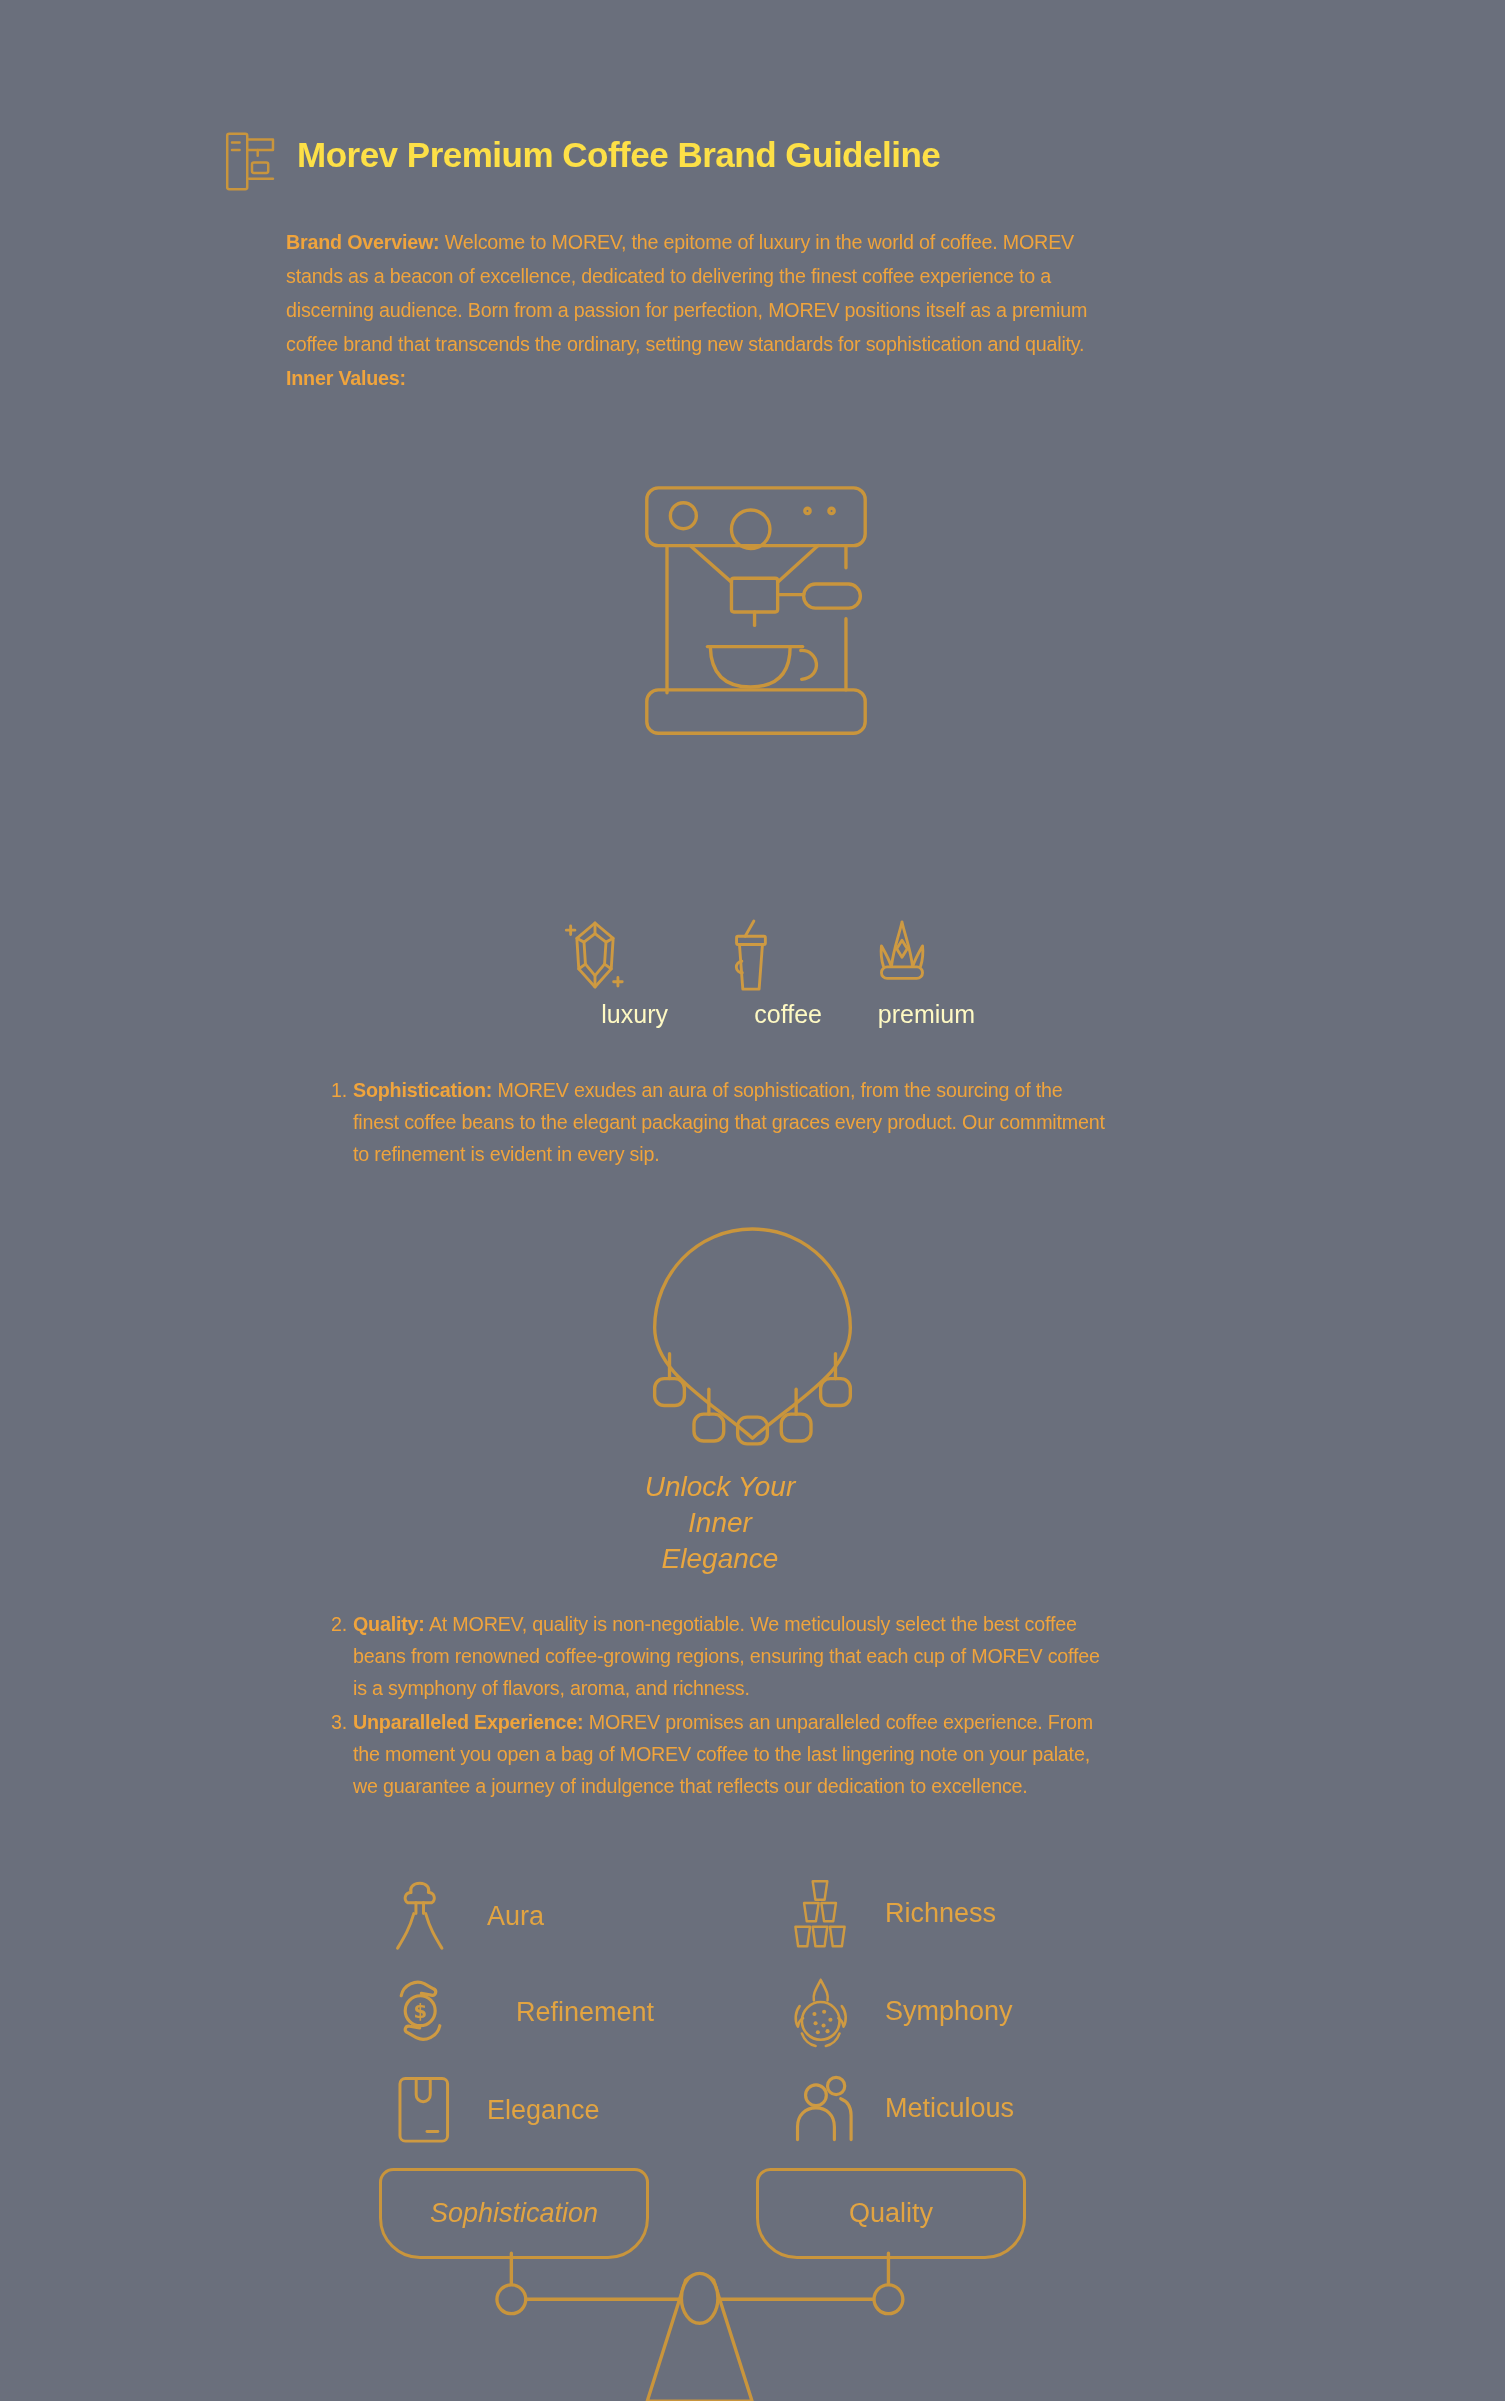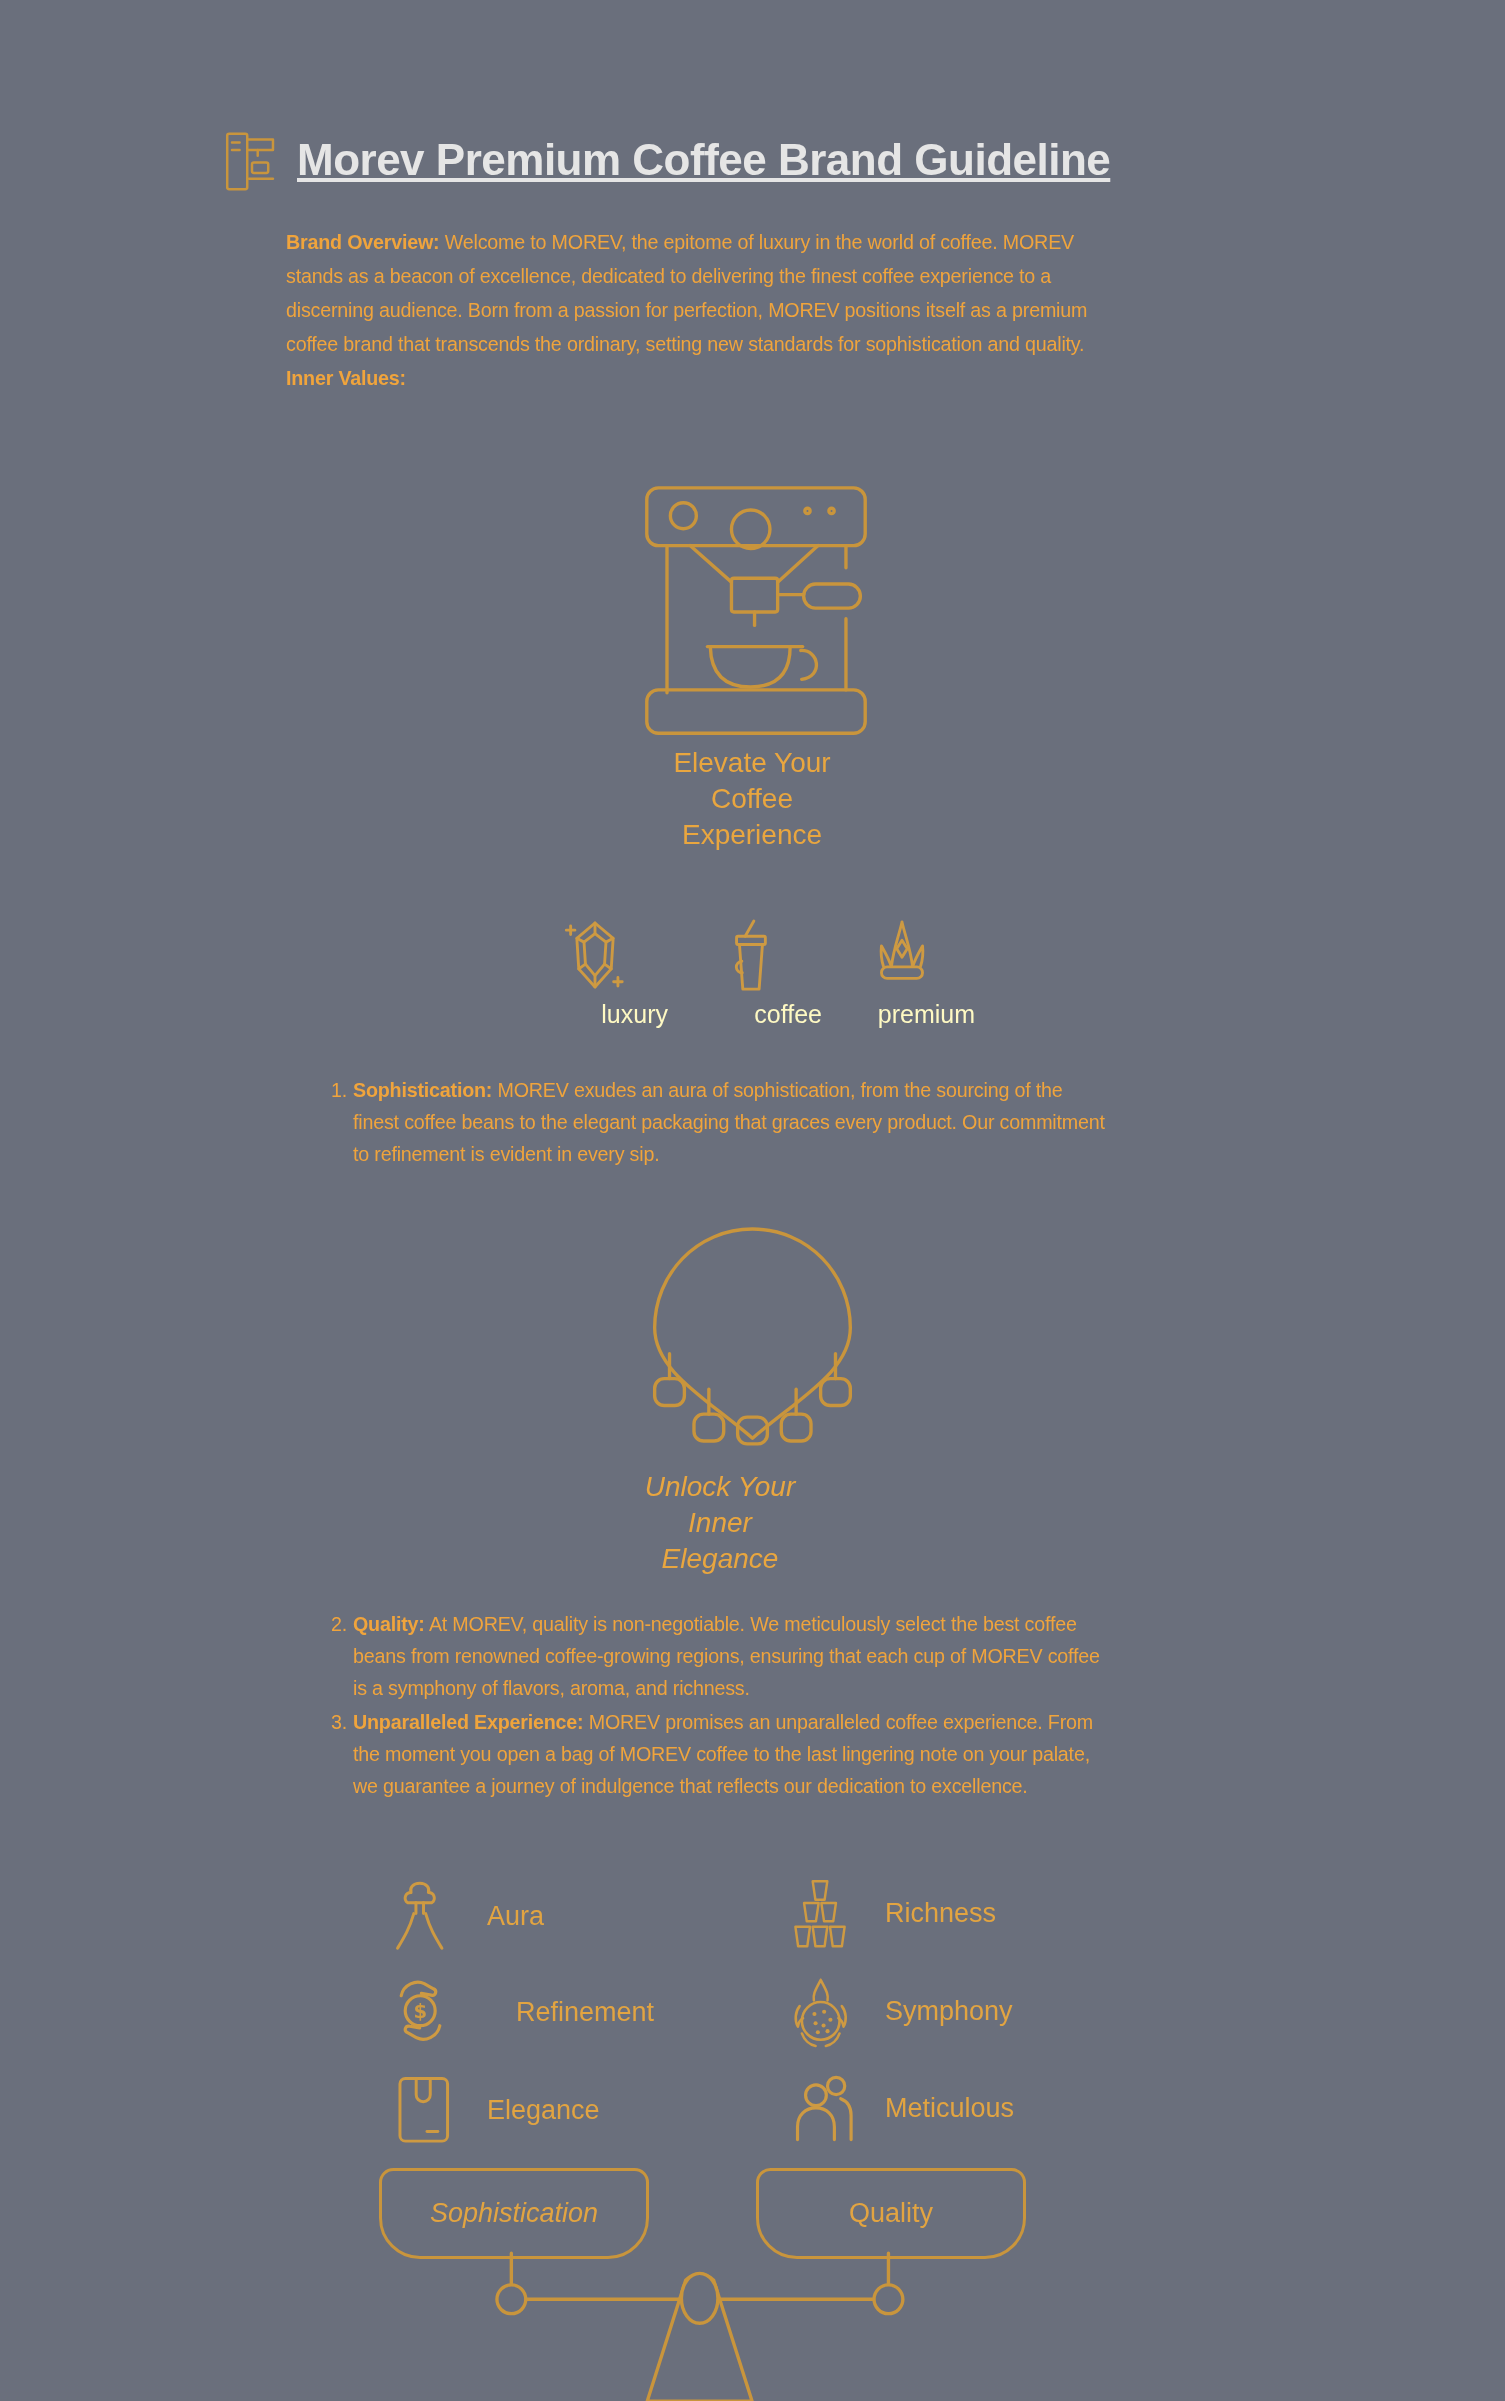--- a/index.html
+++ b/index.html
@@ -1,21 +1,21 @@
 <!DOCTYPE html>
 <html style="font-size:7.7px"><head>
 <meta charset="utf-8">
 <style>
   html,body{margin:0;padding:0;}
   body{background:#6A6F7C;font-family:"Liberation Sans","DejaVu Sans",sans-serif;}
   #page{position:relative;width:1505px;height:3794px;background:#6A6F7C;overflow:hidden;}
   .abs{position:absolute;}
   .txt{color:#F0A43C;font-size:19.7px;line-height:34px;letter-spacing:-0.2px;}
   .b{font-weight:700;}
-  .title{color:#e5e5e5;font-size:44px;font-weight:700;letter-spacing:-0.5px;white-space:nowrap;text-decoration:underline;}
+  .title{color:#fde047;font-size:35px;font-weight:700;letter-spacing:-0.5px;white-space:nowrap;}
   .cap{color:#E9A63F;font-size:28px;line-height:36px;text-align:center;white-space:pre-line;font-weight:400;}
   .kw{color:#fef9c3;font-size:25px;text-align:right;}
   .ico{color:#C9953C;}
   .dico{color:#CE9A42;}
   .vlabel{color:#E2A441;font-size:27px;white-space:nowrap;}
   .li{display:flex;color:#F0A43C;font-size:19.7px;line-height:32px;letter-spacing:-0.2px;}
   .li .num{width:22px;flex:none;}
   .pan{border:3.4px solid #C9953C;border-radius:14.4px 14.4px 41px 41px;display:flex;align-items:center;justify-content:center;color:#E2A441;font-size:27px;}
   svg{display:block;}
 </style>
@@ -57,23 +57,20 @@
       <path d="M336 232 h 54"></path>
       <rect x="390" y="210" width="118" height="50" rx="25"></rect>
       <path d="M478 130 v 46"></path>
       <path d="M478 282 v 148"></path>
       <path d="M190 340 h 198"></path>
       <path d="M196 340 q 2 84 84 84 q 82 0 82 -84"></path>
       <path d="M384 348 c 38 -2 48 54 2 60"></path>
       <rect x="64" y="430" width="454" height="90" rx="24"></rect>
     </svg>
   </span>
-  <div class="abs cap" style="left:560px;top:745px;width:384px;">Elevate Your
-Coffee
-Experience</div>
 
   <span class="abs dico" style="left:563px;top:916px;">
     <svg width="64" height="79" viewBox="0 0 134 164" fill="none" stroke="currentColor" stroke-width="6" stroke-linecap="round" stroke-linejoin="round">
       <path d="M67 14 L105 46 L101 110 L67 148 L33 110 L29 46 Z"></path>
       <path d="M67 36 L90 54 L87 100 L67 124 L47 100 L44 54 Z"></path>
       <path d="M67 14 V 36 M105 46 L90 54 M29 46 L44 54 M67 148 V124 M101 110 L87 100 M33 110 L47 100"></path>
       <path d="M16 20 v 18 M7 29 h 18"></path>
       <path d="M115 128 v 18 M106 137 h 18"></path>
     </svg>
   </span>

